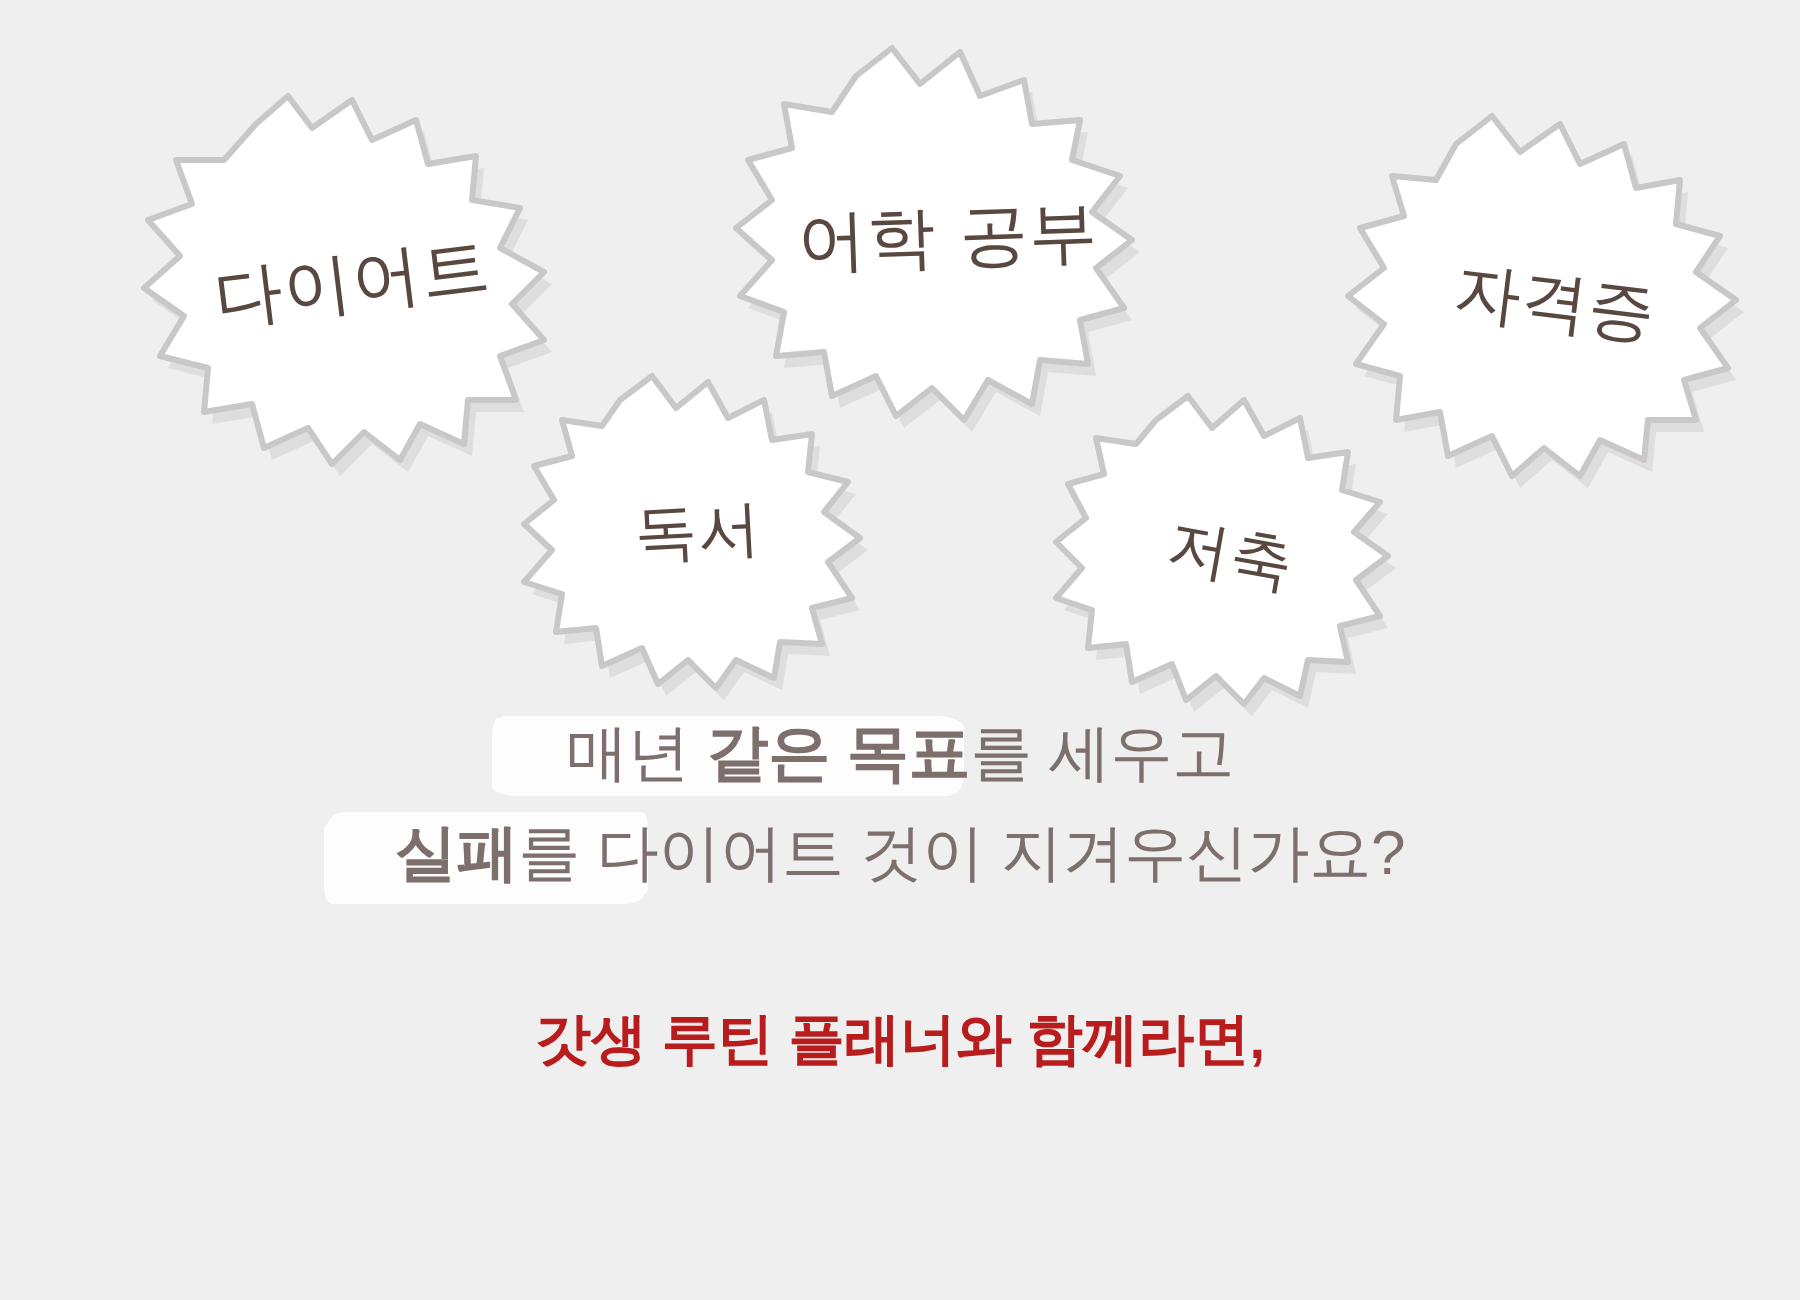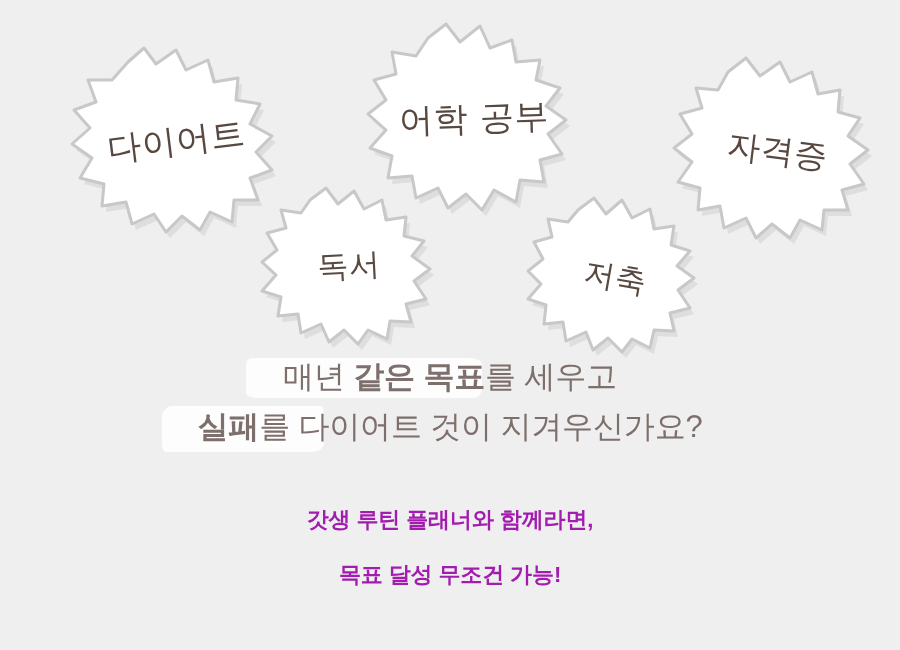--- a/index.html
+++ b/index.html
@@ -78,24 +78,24 @@
 
   .copy-line {
     position: relative;
     font-size: 31px;
     line-height: 50px;
     white-space: nowrap;
     color: #7d6f6b;
     letter-spacing: -0.005em;
   }
   #subhead-block .copy-line {
-    font-size: 22px;
+    font-size: 28px;
     line-height: 55px;
     font-weight: bold;
-    color: #a21caf;
+    color: #b91c1c;
   }
 
   .copy-line .line-inner {
     position: relative;
     display: inline-block;
     z-index: 2;
   }
   .seg-bold   { font-weight: bold; }
   .seg-normal { font-weight: 400; }
 
@@ -226,18 +226,15 @@
       <span class="line-inner">
         <span class="seg-bold">실패</span><span class="seg-normal">를 다이어트 것이 지겨우신가요?</span>
       </span>
     </div>
   </div>
 
   <div class="copy-block" id="subhead-block">
     <div class="copy-line">
       <span class="line-inner">갓생 루틴 플래너와 함께라면,</span>
     </div>
-    <div class="copy-line">
-      <span class="line-inner">목표 달성 무조건 가능!</span>
-    </div>
   </div>
 
 </div>
 
 </body></html>

